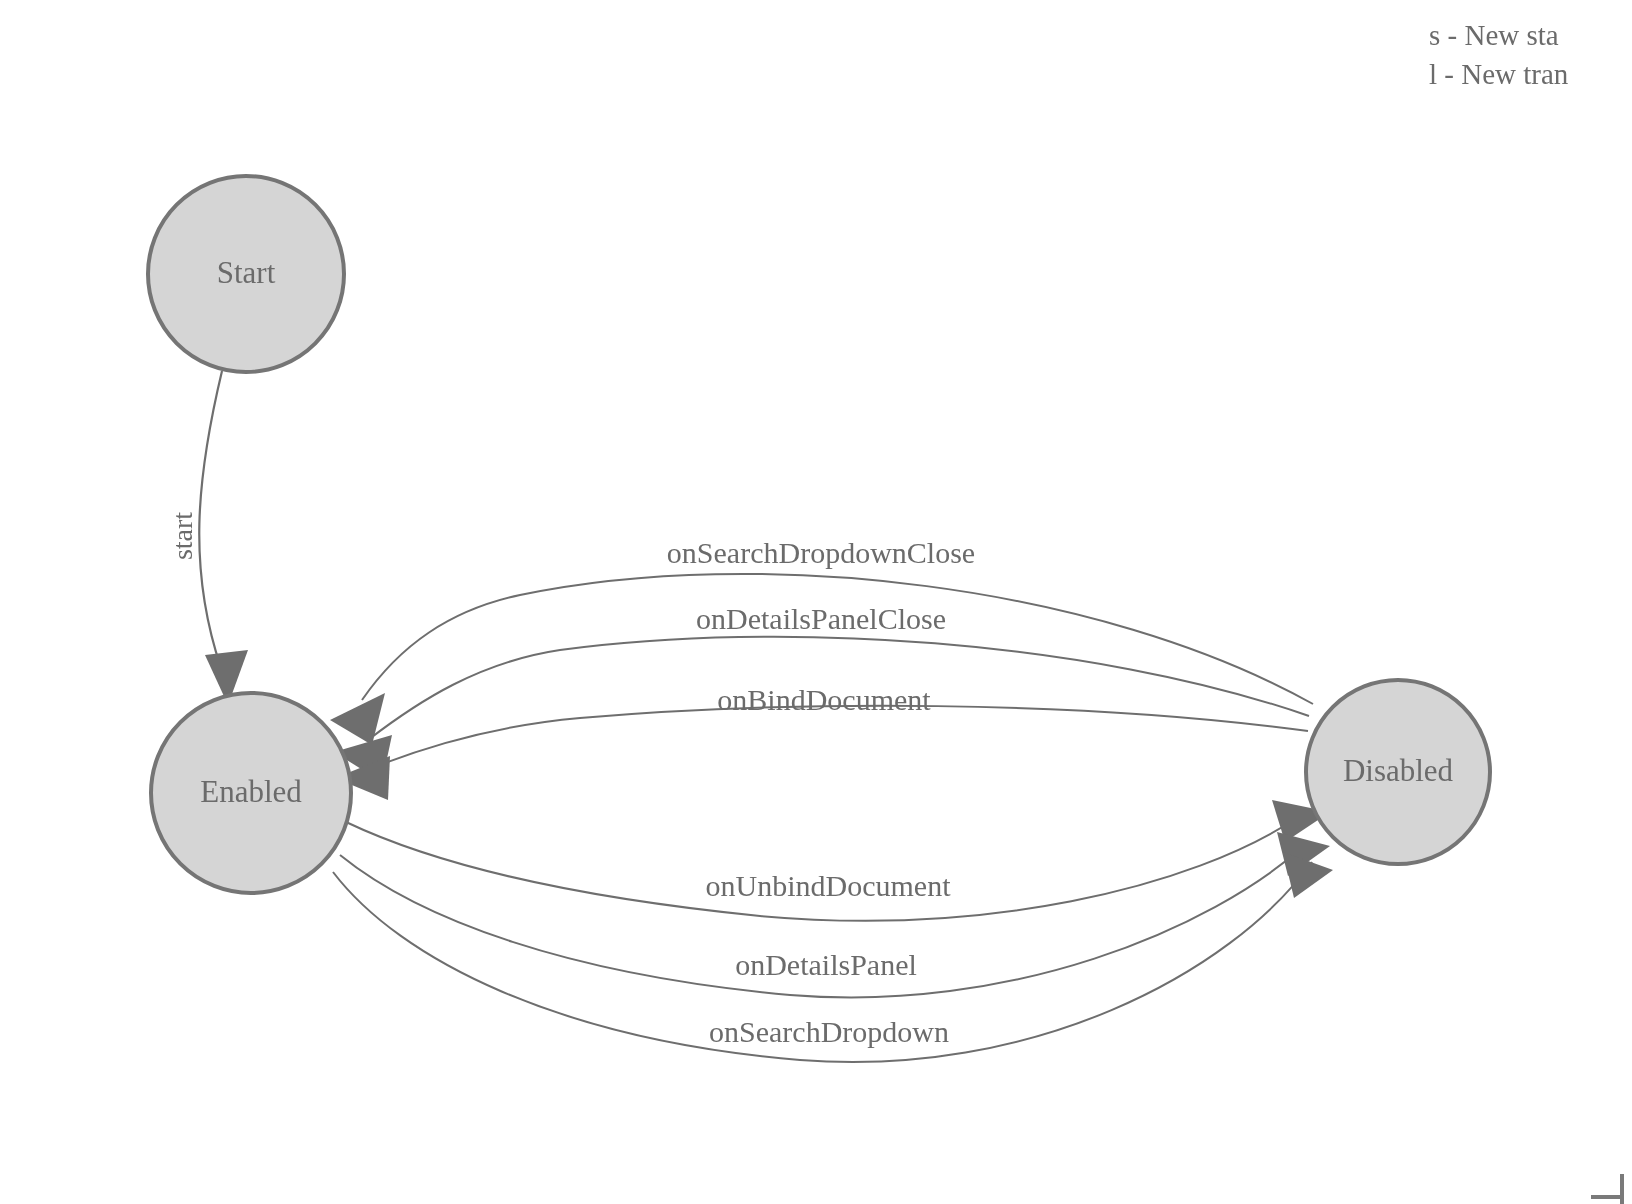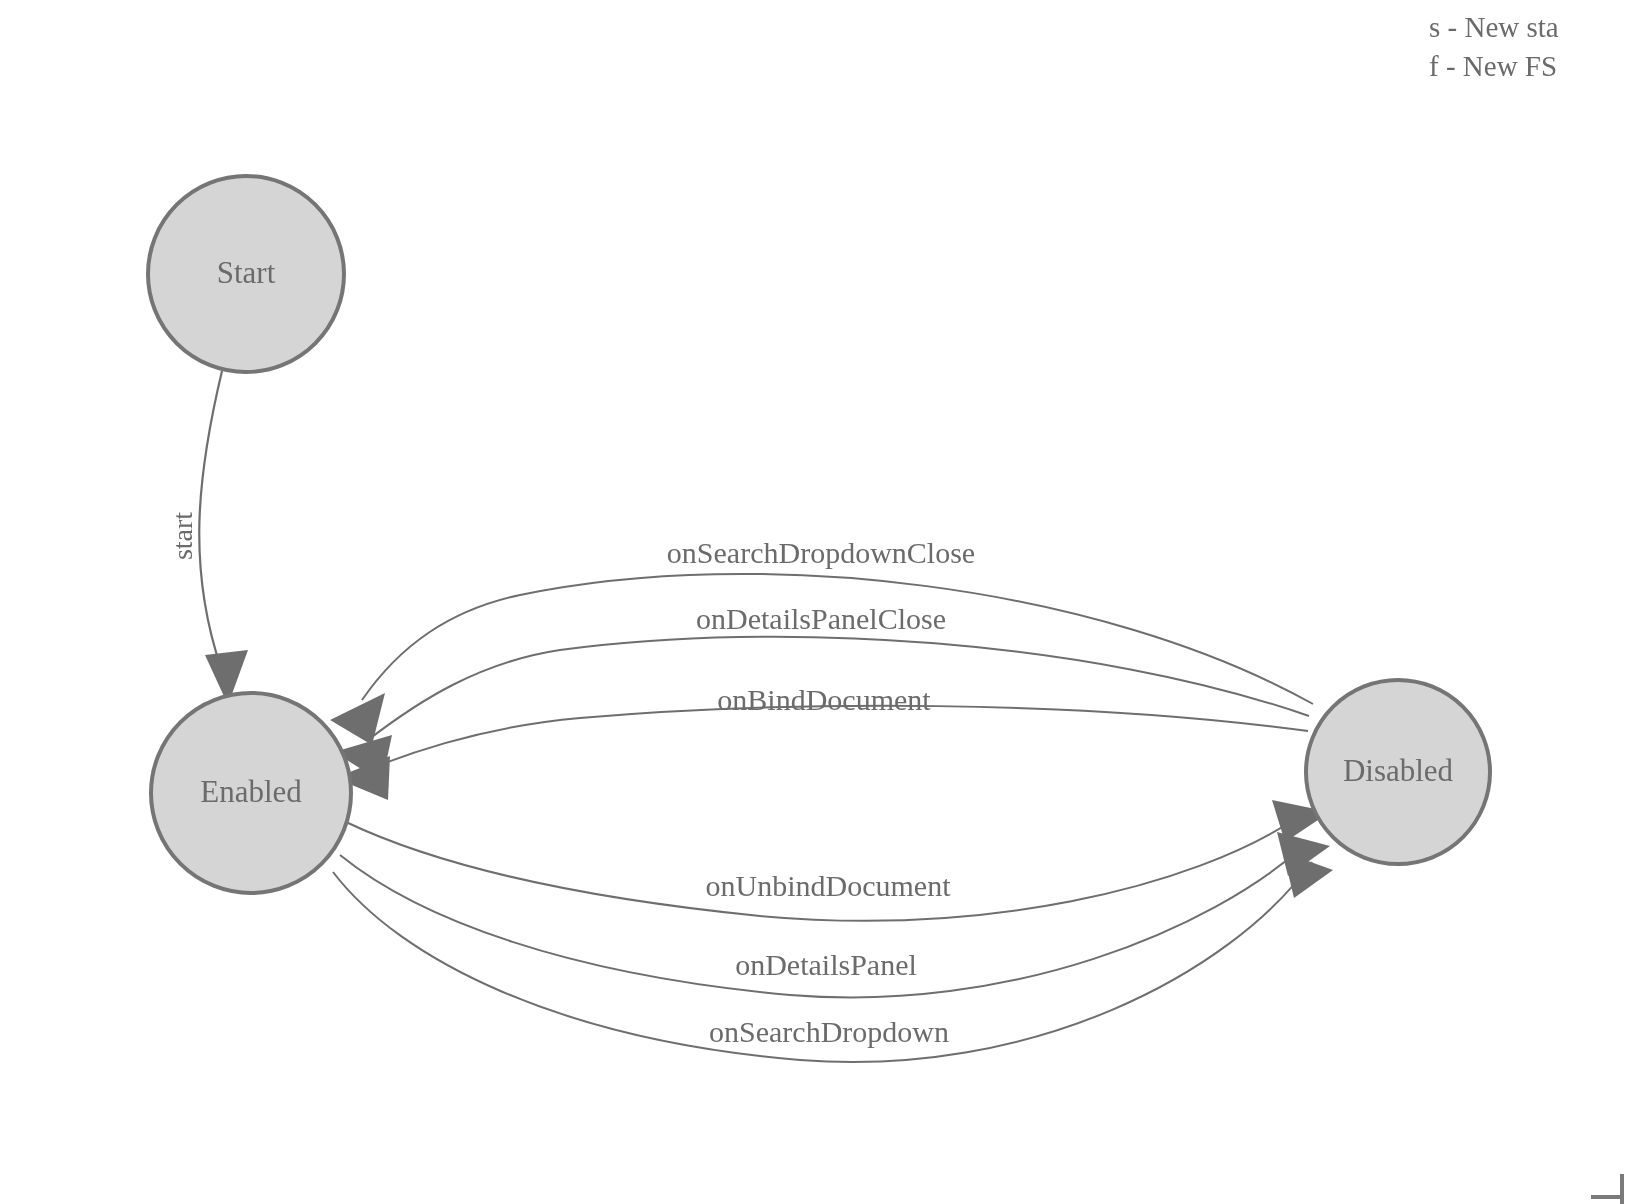--- a/index.html
+++ b/index.html
@@ -62,21 +62,21 @@
     text-anchor: middle;
   }
   .edge-label-rot {
     font-family: "Liberation Serif", "DejaVu Serif", serif;
     font-size: 28px;
     fill: #6b6b6b;
     text-anchor: middle;
   }
   .help-overlay {
     position: absolute;
-    top: 8px;
+    top: 16px;
     left: 1429px;
     width: 203px;
     overflow: hidden;
     white-space: nowrap;
     pointer-events: none;
   }
   .help-line {
     font-family: "Liberation Serif", "DejaVu Serif", serif;
     font-size: 29px;
     line-height: 39px;
@@ -176,21 +176,21 @@
     <text class="edge-label" x="828" y="896">onUnbindDocument</text>
 
     <text class="edge-label" x="826" y="975">onDetailsPanel</text>
 
     <text class="edge-label" x="829" y="1042">onSearchDropdown</text>
 
   </svg>
 
   <div class="help-overlay">
     <div class="help-line">s - New sta</div>
-    <div class="help-line">f - New FS</div>
+    <div class="help-line">l - New tran</div>
   </div>
 
   <div class="corner-frame">
     <div class="v-bar"></div>
     <div class="h-bar"></div>
   </div>
 
 </div>
 
 </body></html>

